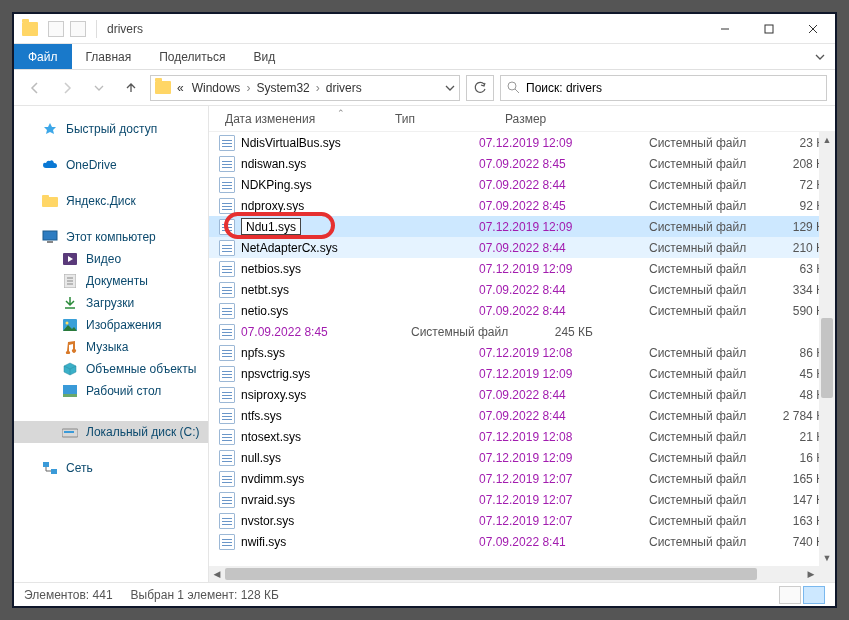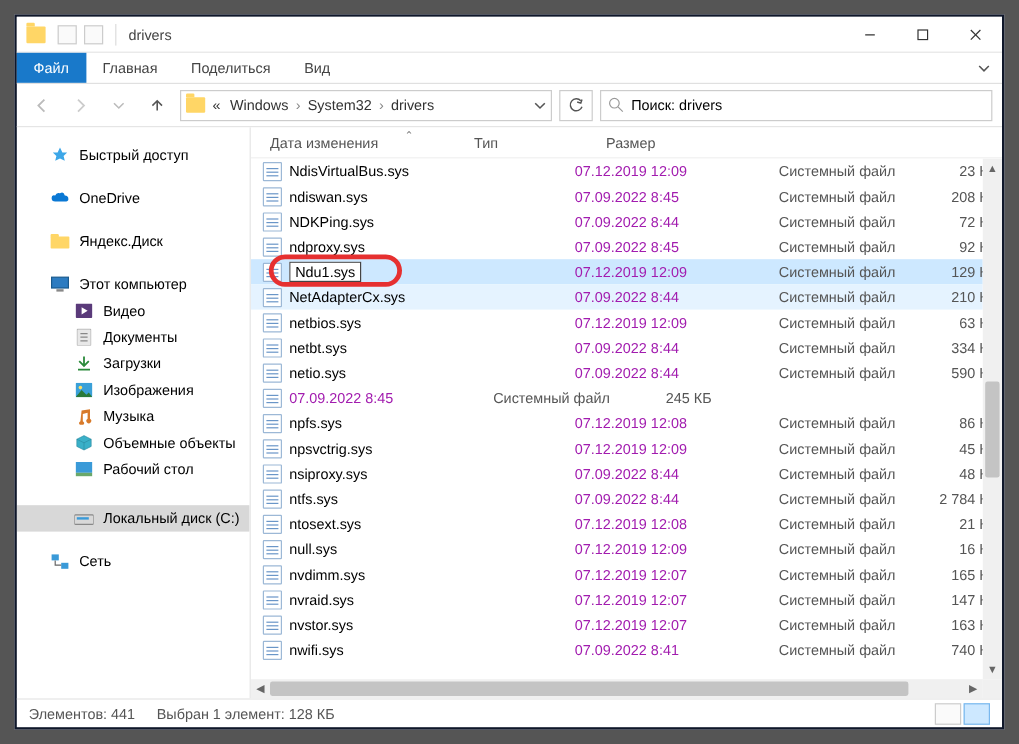--- a/index.html
+++ b/index.html
@@ -25,21 +25,21 @@
 .addrbox { flex:0 0 310px; height:26px; border:1px solid #ccc; display:flex; align-items:center; padding:0 4px; gap:4px; overflow:hidden; }
 .addrbox .folder-icon { width:16px; height:13px; background:#ffd666; border-radius:1px; position:relative; flex-shrink:0; }
 .addrbox .folder-icon::before { content:""; position:absolute; top:-3px; left:0; width:7px; height:3px; background:#ffd666; border-radius:1px 1px 0 0; }
 .crumb { color:#333; padding:0 2px; white-space:nowrap; }
 .crumbsep { color:#888; }
 .addrdrop { margin-left:auto; color:#666; }
 .refreshbtn { width:28px; height:26px; border:1px solid #ccc; display:flex; align-items:center; justify-content:center; color:#555; }
 .searchbox { flex:1; height:26px; border:1px solid #ccc; display:flex; align-items:center; padding:0 6px; color:#000000; gap:6px; }
 .body { flex:1; display:flex; overflow:hidden; }
 .nav { width:195px; border-right:1px solid #e5e5e5; overflow-y:auto; padding-top:12px; }
-.navitem { display:flex; align-items:center; height:22px; padding-left:28px; gap:8px; color:#000000; }
+.navitem { display:flex; align-items:center; height:22px; padding-left:28px; gap:8px; color:#0c4a6e; }
 .navitem.indent { padding-left:48px; }
 .navitem.selected { background:#d8d8d8;margin-top:19px; }
 .navspacer { height:14px; }
 .ni-icon { width:16px; height:16px; display:flex; align-items:center; justify-content:center; flex-shrink:0; }
 .main { flex:1; display:flex; flex-direction:column; overflow:hidden; }
 .cols { display:flex; height:26px; align-items:center; border-bottom:1px solid #f0f0f0; color:#555; padding-left:10px; position:relative; }
 .cols .col { padding:0 6px; }
 .cols .col.name { flex:0 0 245px; }
 .cols .col.date { flex:0 0 170px; }
 .cols .col.type { flex:0 0 110px; }

